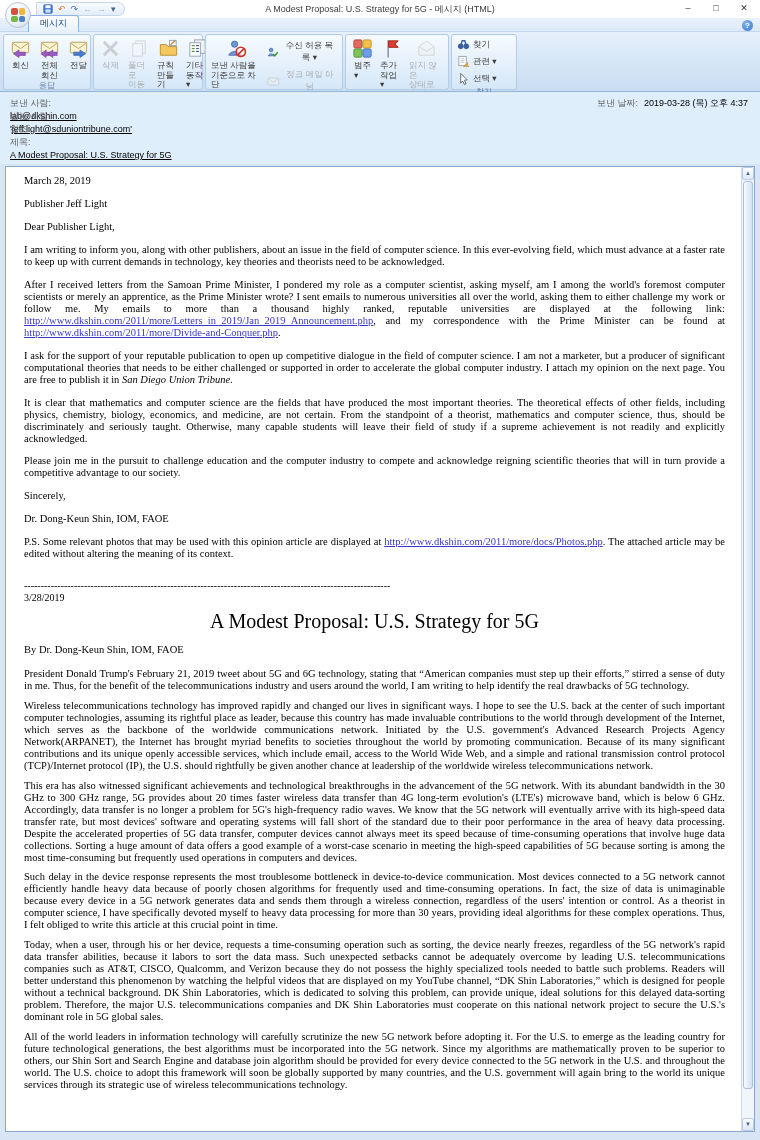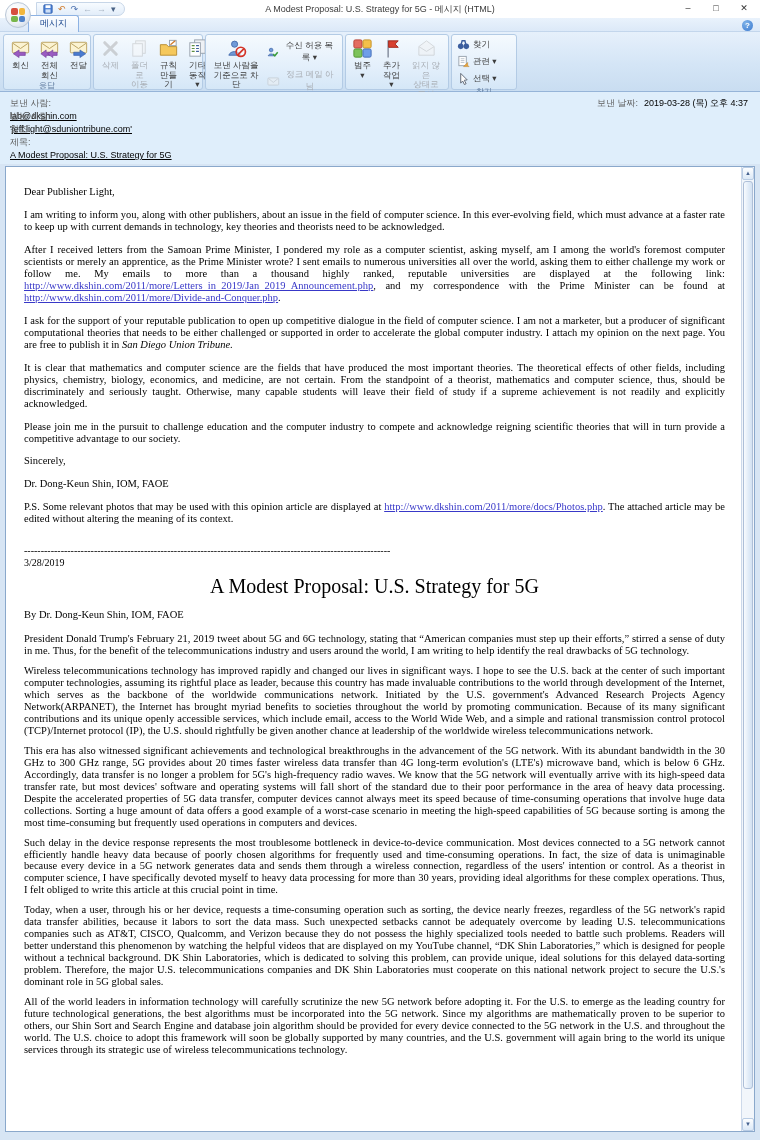--- a/index.html
+++ b/index.html
@@ -52,21 +52,21 @@
     background:linear-gradient(#f5fafe,#e3effb 60%, #d5e7f7);
   }
   .group-body { flex:1; display:flex; align-items:flex-start; padding:1px 2px 0; }
   .group-label { height:12px; font-size:8px; color:#5e7a9e; text-align:center; line-height:12px; position:relative; }
   .dlg {
     position:absolute; right:2px; bottom:2px; width:8px; height:8px; border:1px solid #93afce;
     border-radius:1px; font-size:6px; line-height:6px; color:#5e7a9e; text-align:center; background:#eaf2fa;
   }
   .btn-lg {
     display:flex; flex-direction:column; align-items:center; padding:1px 3px 0; border-radius:3px;
-    font-size:8.5px; line-height:1.12; color:#3c3c3c; text-align:center; cursor:default;
+    font-size:8.5px; line-height:1.12; color:#3c3c3c; cursor:default;
   }
   .btn-lg .lbl { white-space:pre-line; margin-top:1px; }
   .btn-sm { display:flex; align-items:center; gap:3px; font-size:8.5px; color:#3c3c3c; padding:1px 3px; border-radius:2px;text-align:center; }
   .disabled { color:#a9aeb5 !important; }
   .disabled svg { opacity:.45; filter:grayscale(1); }
   .stack { display:flex; flex-direction:column; justify-content:flex-start; gap:3px; padding-top:3px; }
   
   .msg-header { height:72px; background:#dfeefb; position:relative; padding:5px 10px 0 10px; font-size:9px; }
   .hrow { display:flex; height:13px; line-height:13px;flex-direction:column; }
   .hrow .hl { width:58px; color:#5c5c5c; }
@@ -326,21 +326,23 @@
     <span class="hl">제목:</span>
     <span class="hv">A Modest Proposal: U.S. Strategy for 5G</span>
   </div>
   <div class="sent">
     <span class="hl">보낸 날짜:</span><span class="hv">2019-03-28 (목) 오후 4:37</span>
   </div>
 </div>
 
 <div class="reading">
   <div class="content">
+    <div class="blk">March 28, 2019</div>
     <div class="blk">
+      <div>Publisher Jeff Light</div>
     </div>
     <div class="blk">Dear Publisher Light,</div>
     <p>I am writing to inform you, along with other publishers, about an issue in the field of computer science. In this ever-evolving field, which must advance at a faster rate to keep up with current demands in technology, key theories and theorists need to be acknowledged.</p>
     <p><span>After I received letters from the Samoan Prime Minister, I pondered my role as a computer scientist, asking myself, am I among the world's foremost computer scientists or merely an apprentice, as the Prime Minister wrote? I sent emails to numerous universities all over the world, asking them to either challenge my work or follow me. My emails to more than a thousand highly ranked, reputable universities are displayed at the following link: </span><a>http://www.dkshin.com/2011/more/Letters_in_2019/Jan_2019_Announcement.php</a><span>, and my correspondence with the Prime Minister can be found at </span><a>http://www.dkshin.com/2011/more/Divide-and-Conquer.php</a><span>.</span></p>
     <p><span>I ask for the support of your reputable publication to open up competitive dialogue in the field of computer science. I am not a marketer, but a producer of significant computational theories that needs to be either challenged or supported in order to accelerate the global computer industry. I attach my opinion on the next page. You are free to publish it in </span><span class="em">San Diego Union Tribune.</span></p>
     <p>It is clear that mathematics and computer science are the fields that have produced the most important theories. The theoretical effects of other fields, including physics, chemistry, biology, economics, and medicine, are not certain. From the standpoint of a theorist, mathematics and computer science, thus, should be discriminately and seriously taught. Otherwise, many capable students will leave their field of study if a supreme achievement is not readily and explicitly acknowledged.</p>
     <p>Please join me in the pursuit to challenge education and the computer industry to compete and acknowledge reigning scientific theories that will in turn provide a competitive advantage to our society.</p>
     <div class="blk">Sincerely,</div>
     <div class="blk">Dr. Dong-Keun Shin, IOM, FAOE</div>
     <p class="ps"><span>P.S. Some relevant photos that may be used with this opinion article are displayed at </span><a>http://www.dkshin.com/2011/more/docs/Photos.php</a><span>. The attached article may be edited without altering the meaning of its context.</span></p>

